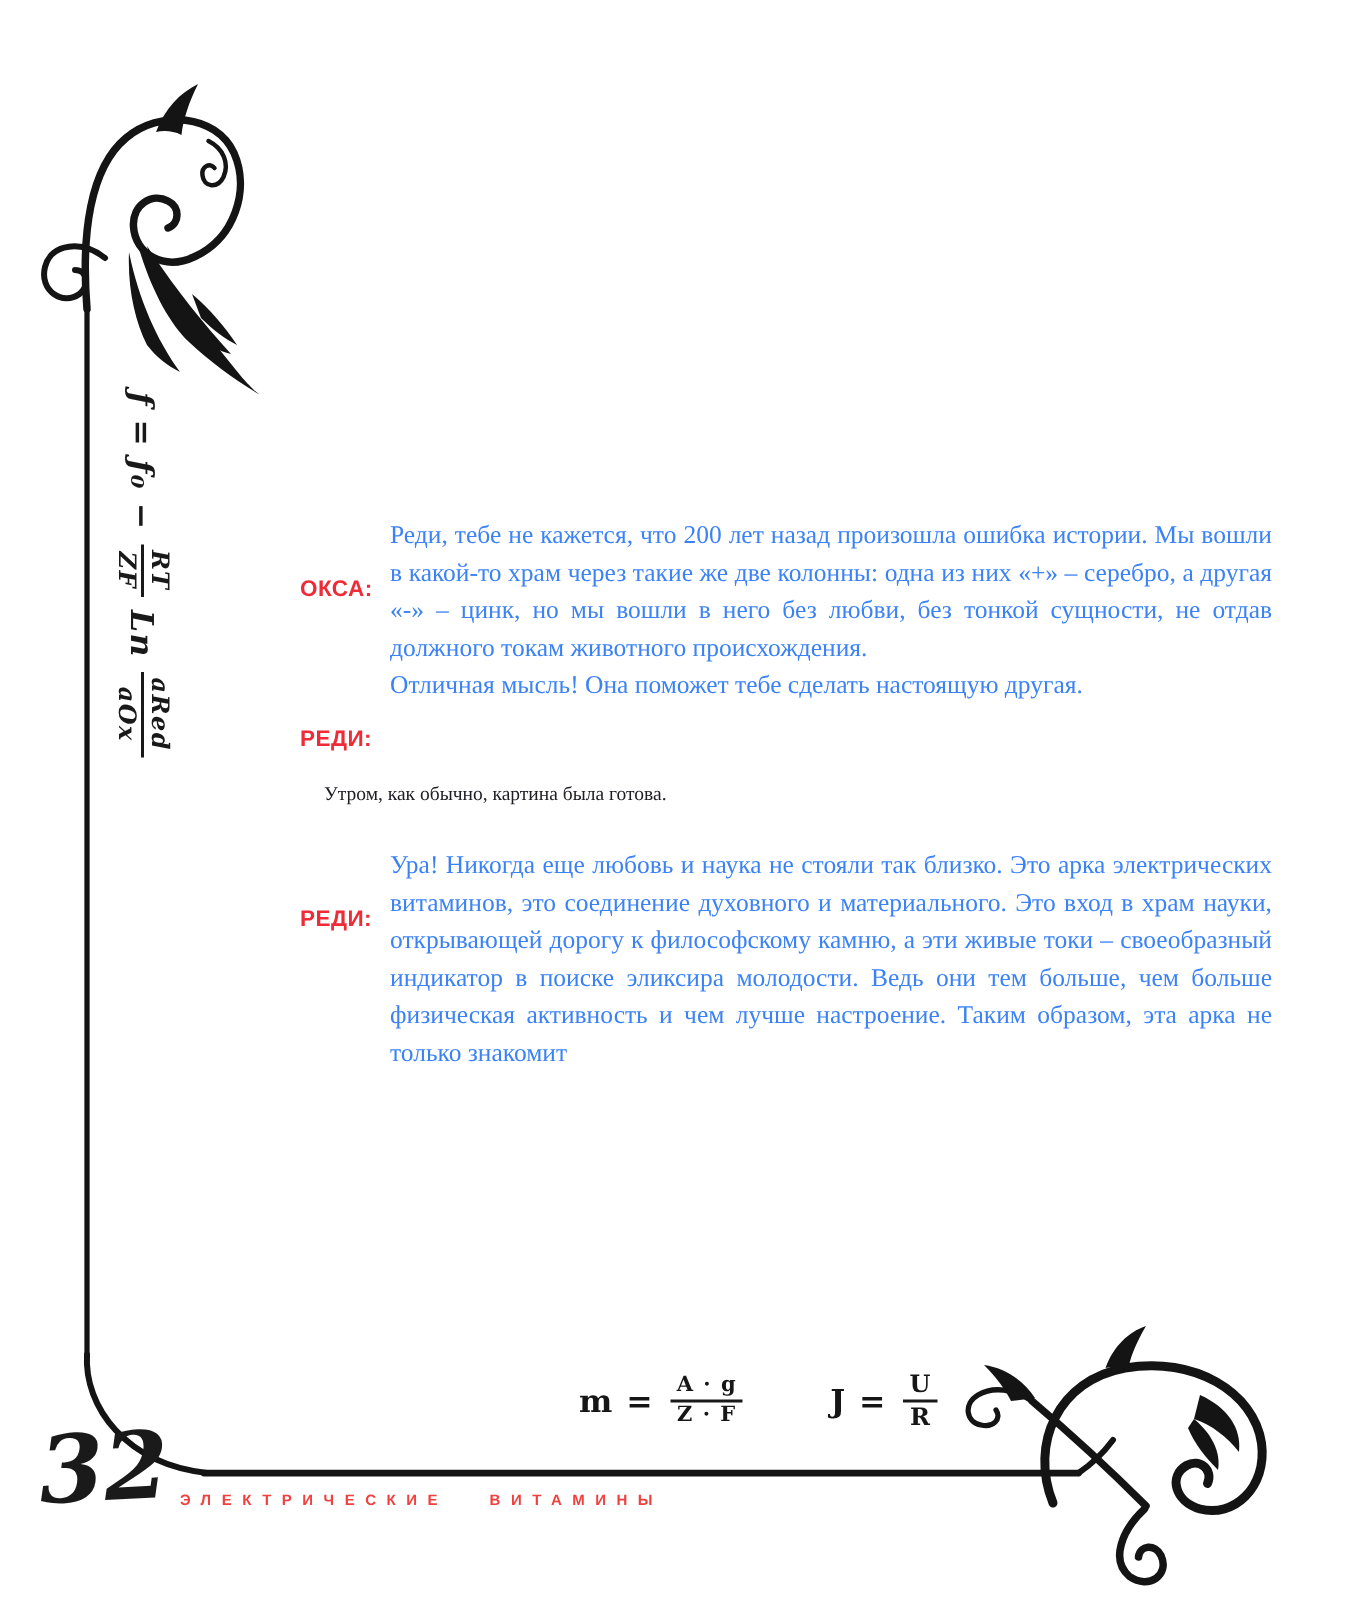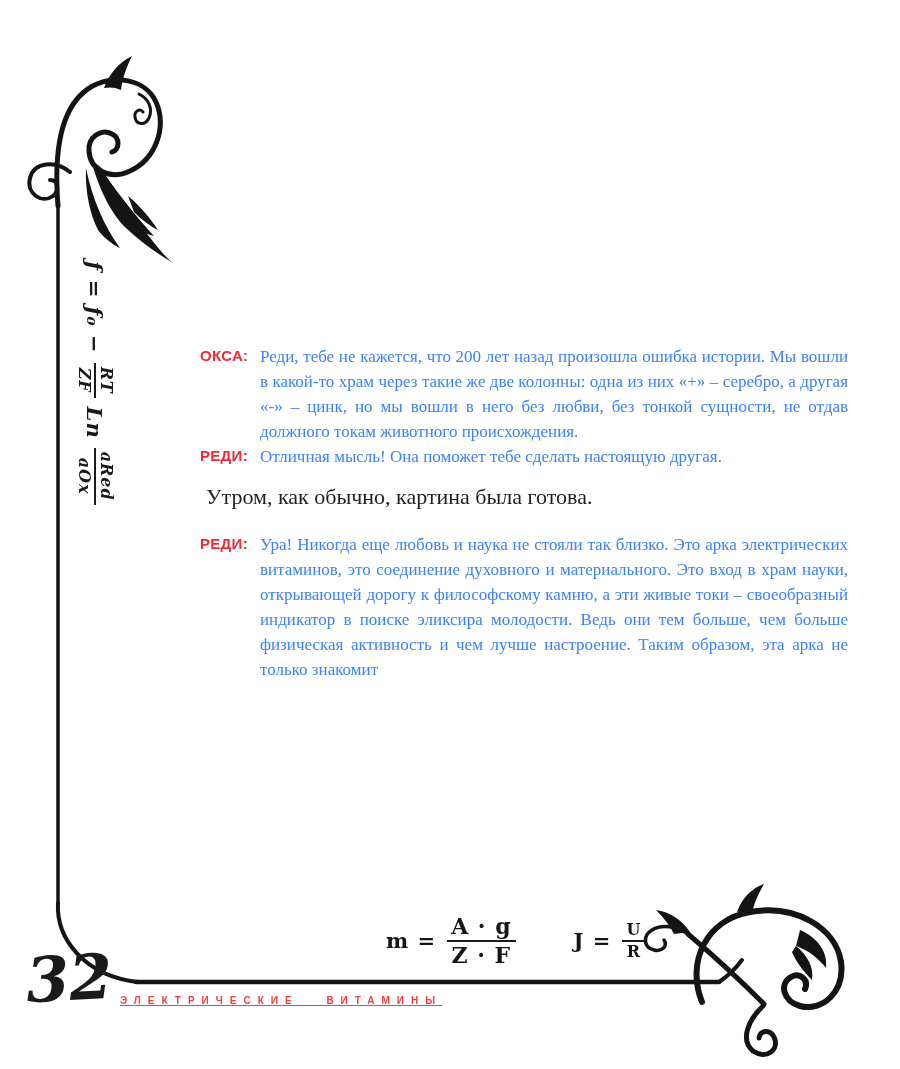--- a/index.html
+++ b/index.html
@@ -23,52 +23,52 @@
   .frac{display:inline-flex;flex-direction:column;align-items:center;line-height:1.12;}
   .frac .num{border-bottom:2.5px solid #191919;padding:0 4px 1px;}
   .frac .den{padding-top:1px;}
 
   
   .text-col{position:absolute;left:200px;top:344px;width:648px;}
   .drow{display:flex;align-items:flex-start;}
   .speaker{
     flex:0 0 60px;width:60px;
     font-family:"Liberation Sans",sans-serif;font-weight:700;font-size:15px;
-    letter-spacing:.3px;color:#ee2b36;padding-top:3px;
+    letter-spacing:.3px;color:#ee2b36;padding-top:3px;margin-top:37px;
   }
   .dtext{
     flex:1;margin:0;text-align:justify;
     font-size:17px;line-height:25px;color:#3b82f6;
   }
   .narration{
-    margin:15px 0 23px 6px;font-size:22px;line-height:25px;color:#1d1d24;
+    margin:15px 0 23px 16px;font-size:13px;line-height:25px;color:#1d1d24;
   }
 
   
   .formulas-row{
     position:absolute;left:386px;top:914px;display:flex;align-items:center;gap:58px;
   }
   .formula{
     display:flex;align-items:center;gap:11px;
     font-family:"DejaVu Serif",serif;font-weight:700;font-size:21px;
     letter-spacing:1px;color:#161616;
   }
-  .formula .frac{font-size:22px;}
+  .formula .frac{font-size:14px;}
   .formula.small .frac{font-size:16px;}
 
   
   .page-number{
     position:absolute;left:26px;top:942px;
     font-family:"DejaVu Serif",serif;font-style:italic;font-weight:700;
     font-size:62px;color:#1a1a1a;transform:rotate(-3deg);
   }
   .footer-title{
     position:absolute;left:120px;top:995px;
     font-family:"Liberation Sans",sans-serif;font-weight:700;font-size:10px;
-    letter-spacing:7px;word-spacing:18px;color:#f0413f;white-space:nowrap;text-decoration:underline;
+    letter-spacing:7px;word-spacing:18px;color:#f0413f;white-space:nowrap;
   }
 </style>
 </head>
 <body>
 
 <div class="page">
 
   <svg class="deco" viewBox="0 0 900 1069">
     <g stroke="#141414" stroke-linecap="round" fill="none">
       <path d="M58,203 L58,903" stroke-width="3.5"></path>

